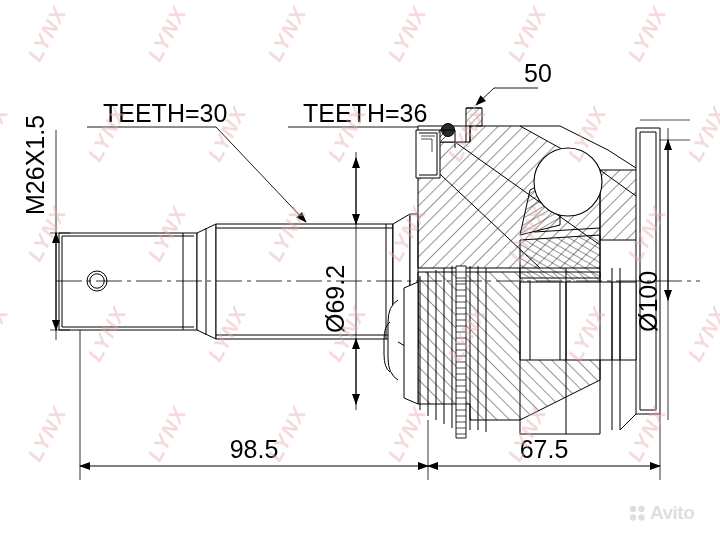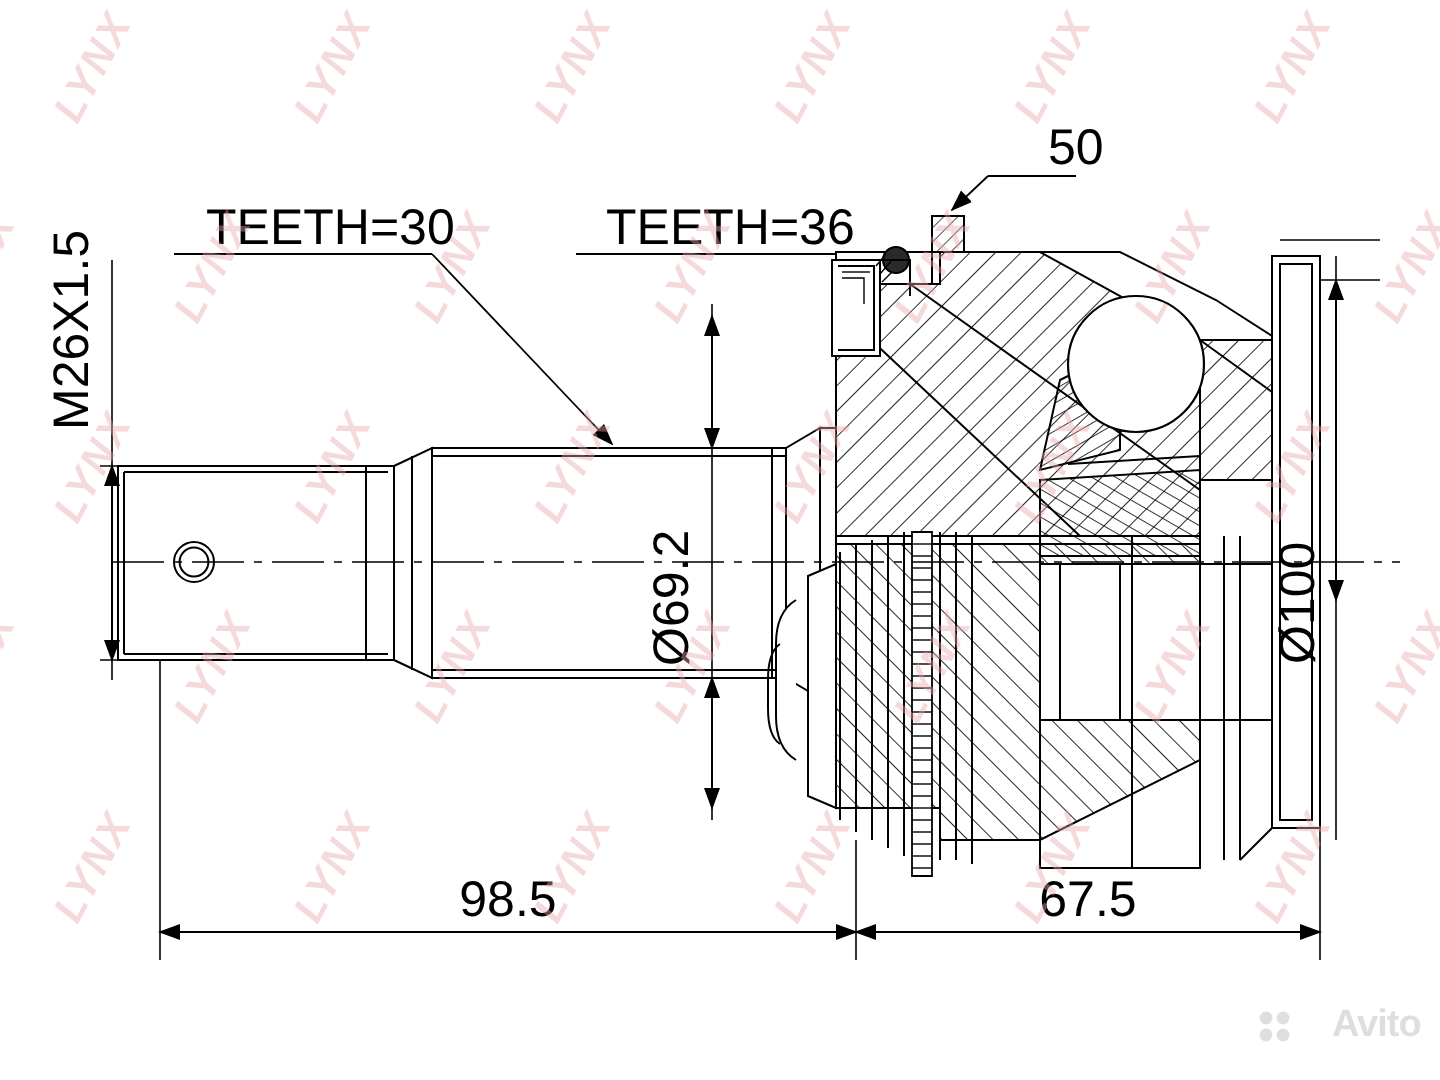--- a/index.html
+++ b/index.html
@@ -48,21 +48,21 @@
     letter-spacing: -1px;
     user-select: none;
     pointer-events: none;
   }
   .wm-avito {
     position: absolute;
     left: 629px;
     top: 502px;
     display: flex;
     align-items: center;
-    gap: 20px;
+    gap: 4px;
     opacity: 0.55;
     user-select: none;
     pointer-events: none;
   }
   .wm-avito .av-text {
     font-family: "Liberation Sans", sans-serif;
     font-weight: bold;
     font-size: 19px;
     color: #c4c4c4;
     letter-spacing: -0.5px;

